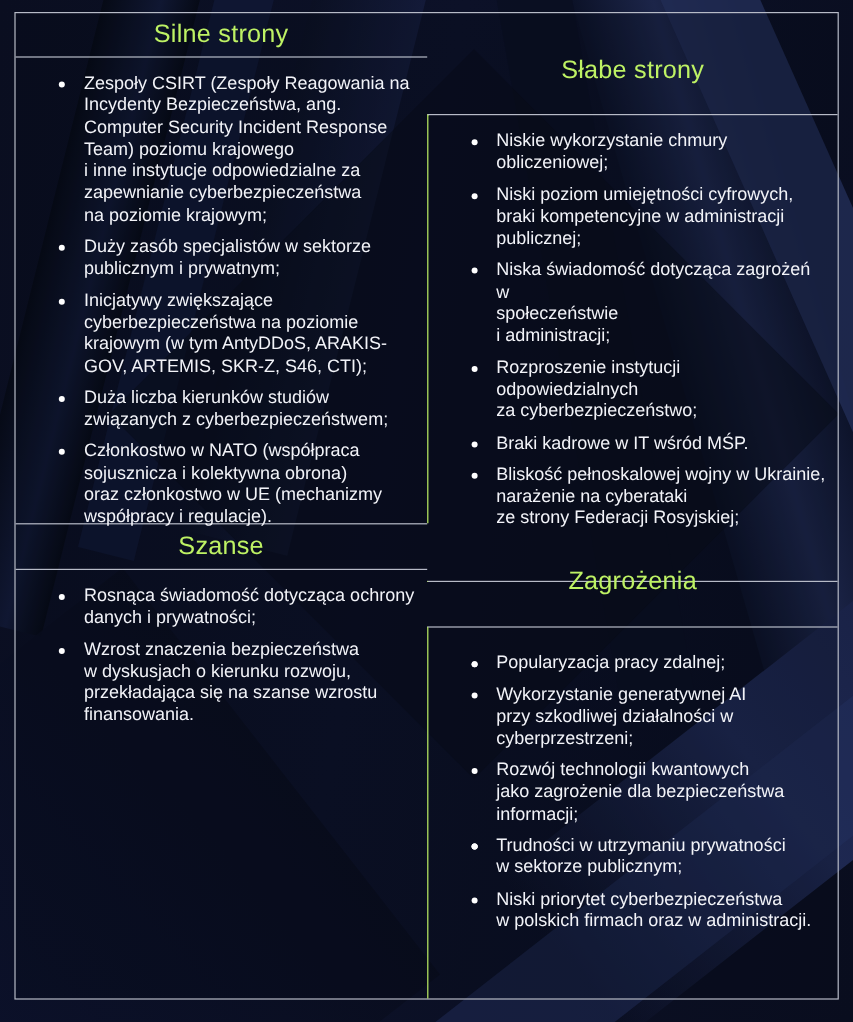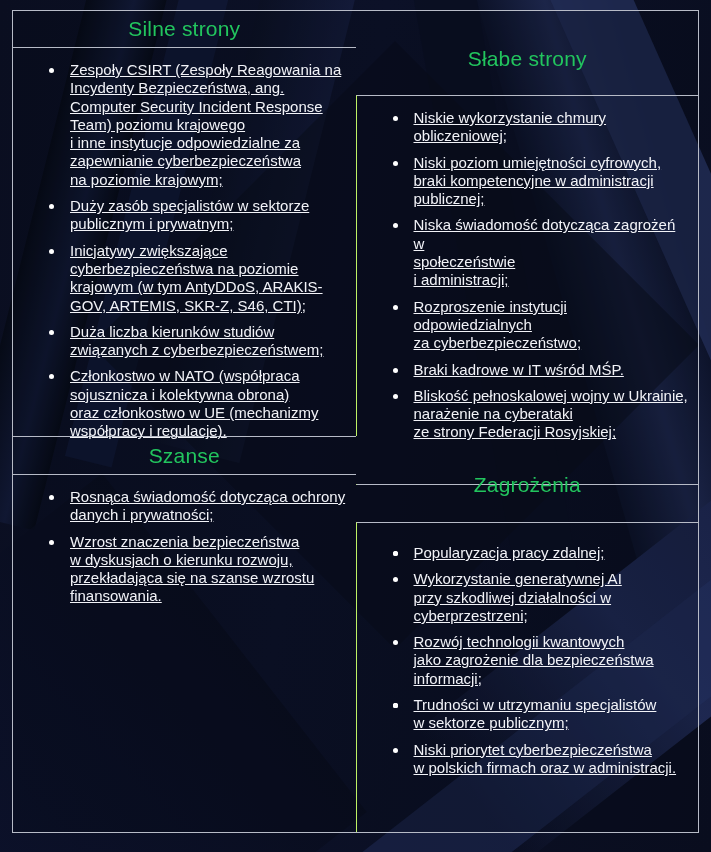--- a/index.html
+++ b/index.html
@@ -38,27 +38,27 @@
     position:absolute;left:12px;top:10px;width:685px;height:821px;
     display:grid;grid-template-columns:1fr 1fr;grid-template-rows:36px 389px 38px 1fr;
     border:1px solid #b7bbc7;
     background:rgba(6,9,20,.22);
   }
   .cell{box-sizing:border-box;min-width:0;}
   .colR{border-left:1px solid #bef264;margin-top:48px;}
   .rline{border-top:1px solid #b7bbc7;}
   .head{
     display:flex;align-items:center;justify-content:center;
-    color:#22c55e;font-size:21px;letter-spacing:.2px;
+    color:#bef264;font-size:21px;letter-spacing:.2px;
   }
   .content{padding:13px 6px 4px 0;color:#f2f3f8;}
   ul.blist{list-style:none;margin:0;padding:0;}
   ul.blist li{
     position:relative;padding:0 4px 0 57px;margin:0 0 8px 0;
-    font-size:15px;line-height:18.3px;white-space:pre-line;text-decoration:underline;
+    font-size:15px;line-height:18.3px;white-space:pre-line;
   }
   .q-strengths li{margin-bottom:5px;}
   .dot{
     position:absolute;left:36px;top:7px;width:5px;height:5px;
     border-radius:50%;background:#ffffff;
   }
 </style>
 </head>
 <body>
 
@@ -148,20 +148,20 @@
       <li><span class="dot"></span></li>
       <li><span class="dot"></span><span>Popularyzacja pracy zdalnej;</span></li>
       <li><span class="dot"></span><span>Wykorzystanie generatywnej AI
 przy szkodliwej działalności w
 cyberprzestrzeni;</span></li>
       <li><span class="dot"></span><span>Rozwój technologii kwantowych
 jako zagrożenie dla bezpieczeństwa
 informacji;</span></li>
       <li><span class="dot"></span></li>
       <li><span class="dot"></span></li>
-      <li><span class="dot"></span><span>Trudności w utrzymaniu specjalistów
+      <li><span class="dot"></span><span>Trudności w utrzymaniu prywatności
 w sektorze publicznym;</span></li>
       <li><span class="dot"></span><span>Niski priorytet cyberbezpieczeństwa
 w polskich firmach oraz w administracji.</span></li>
     </ul>
   </div>
 
 </div>
 
 </body></html>

